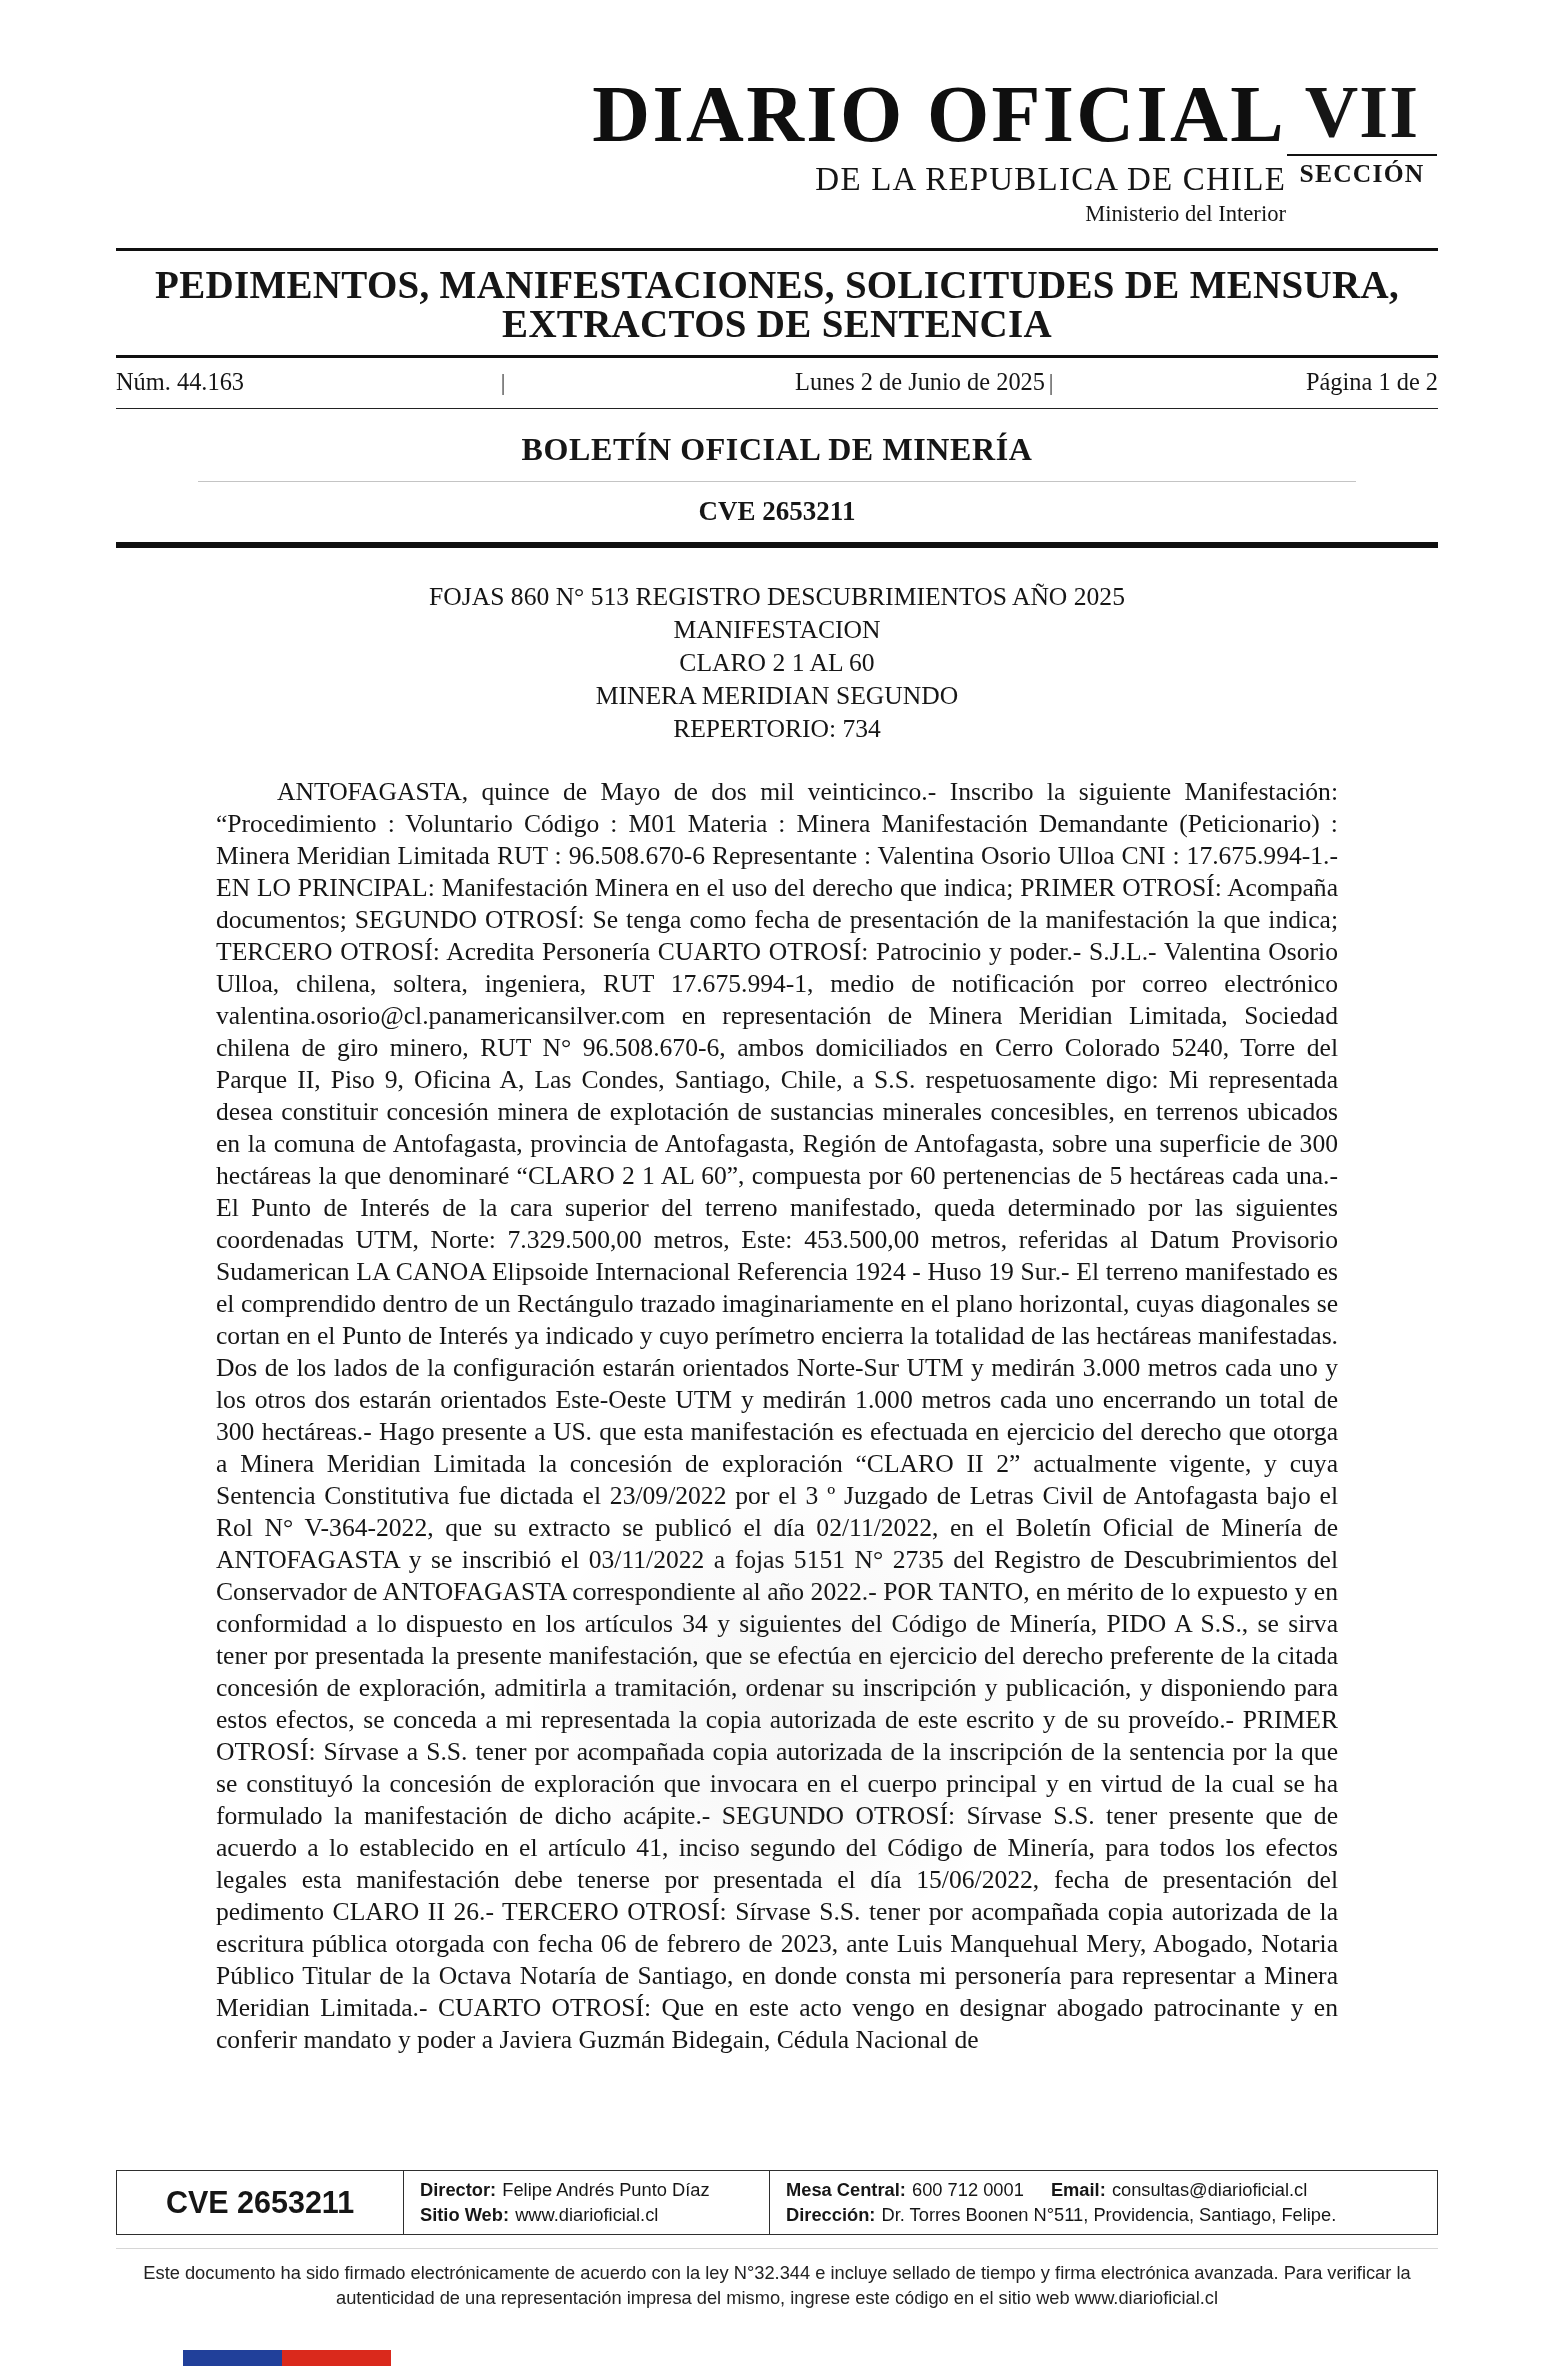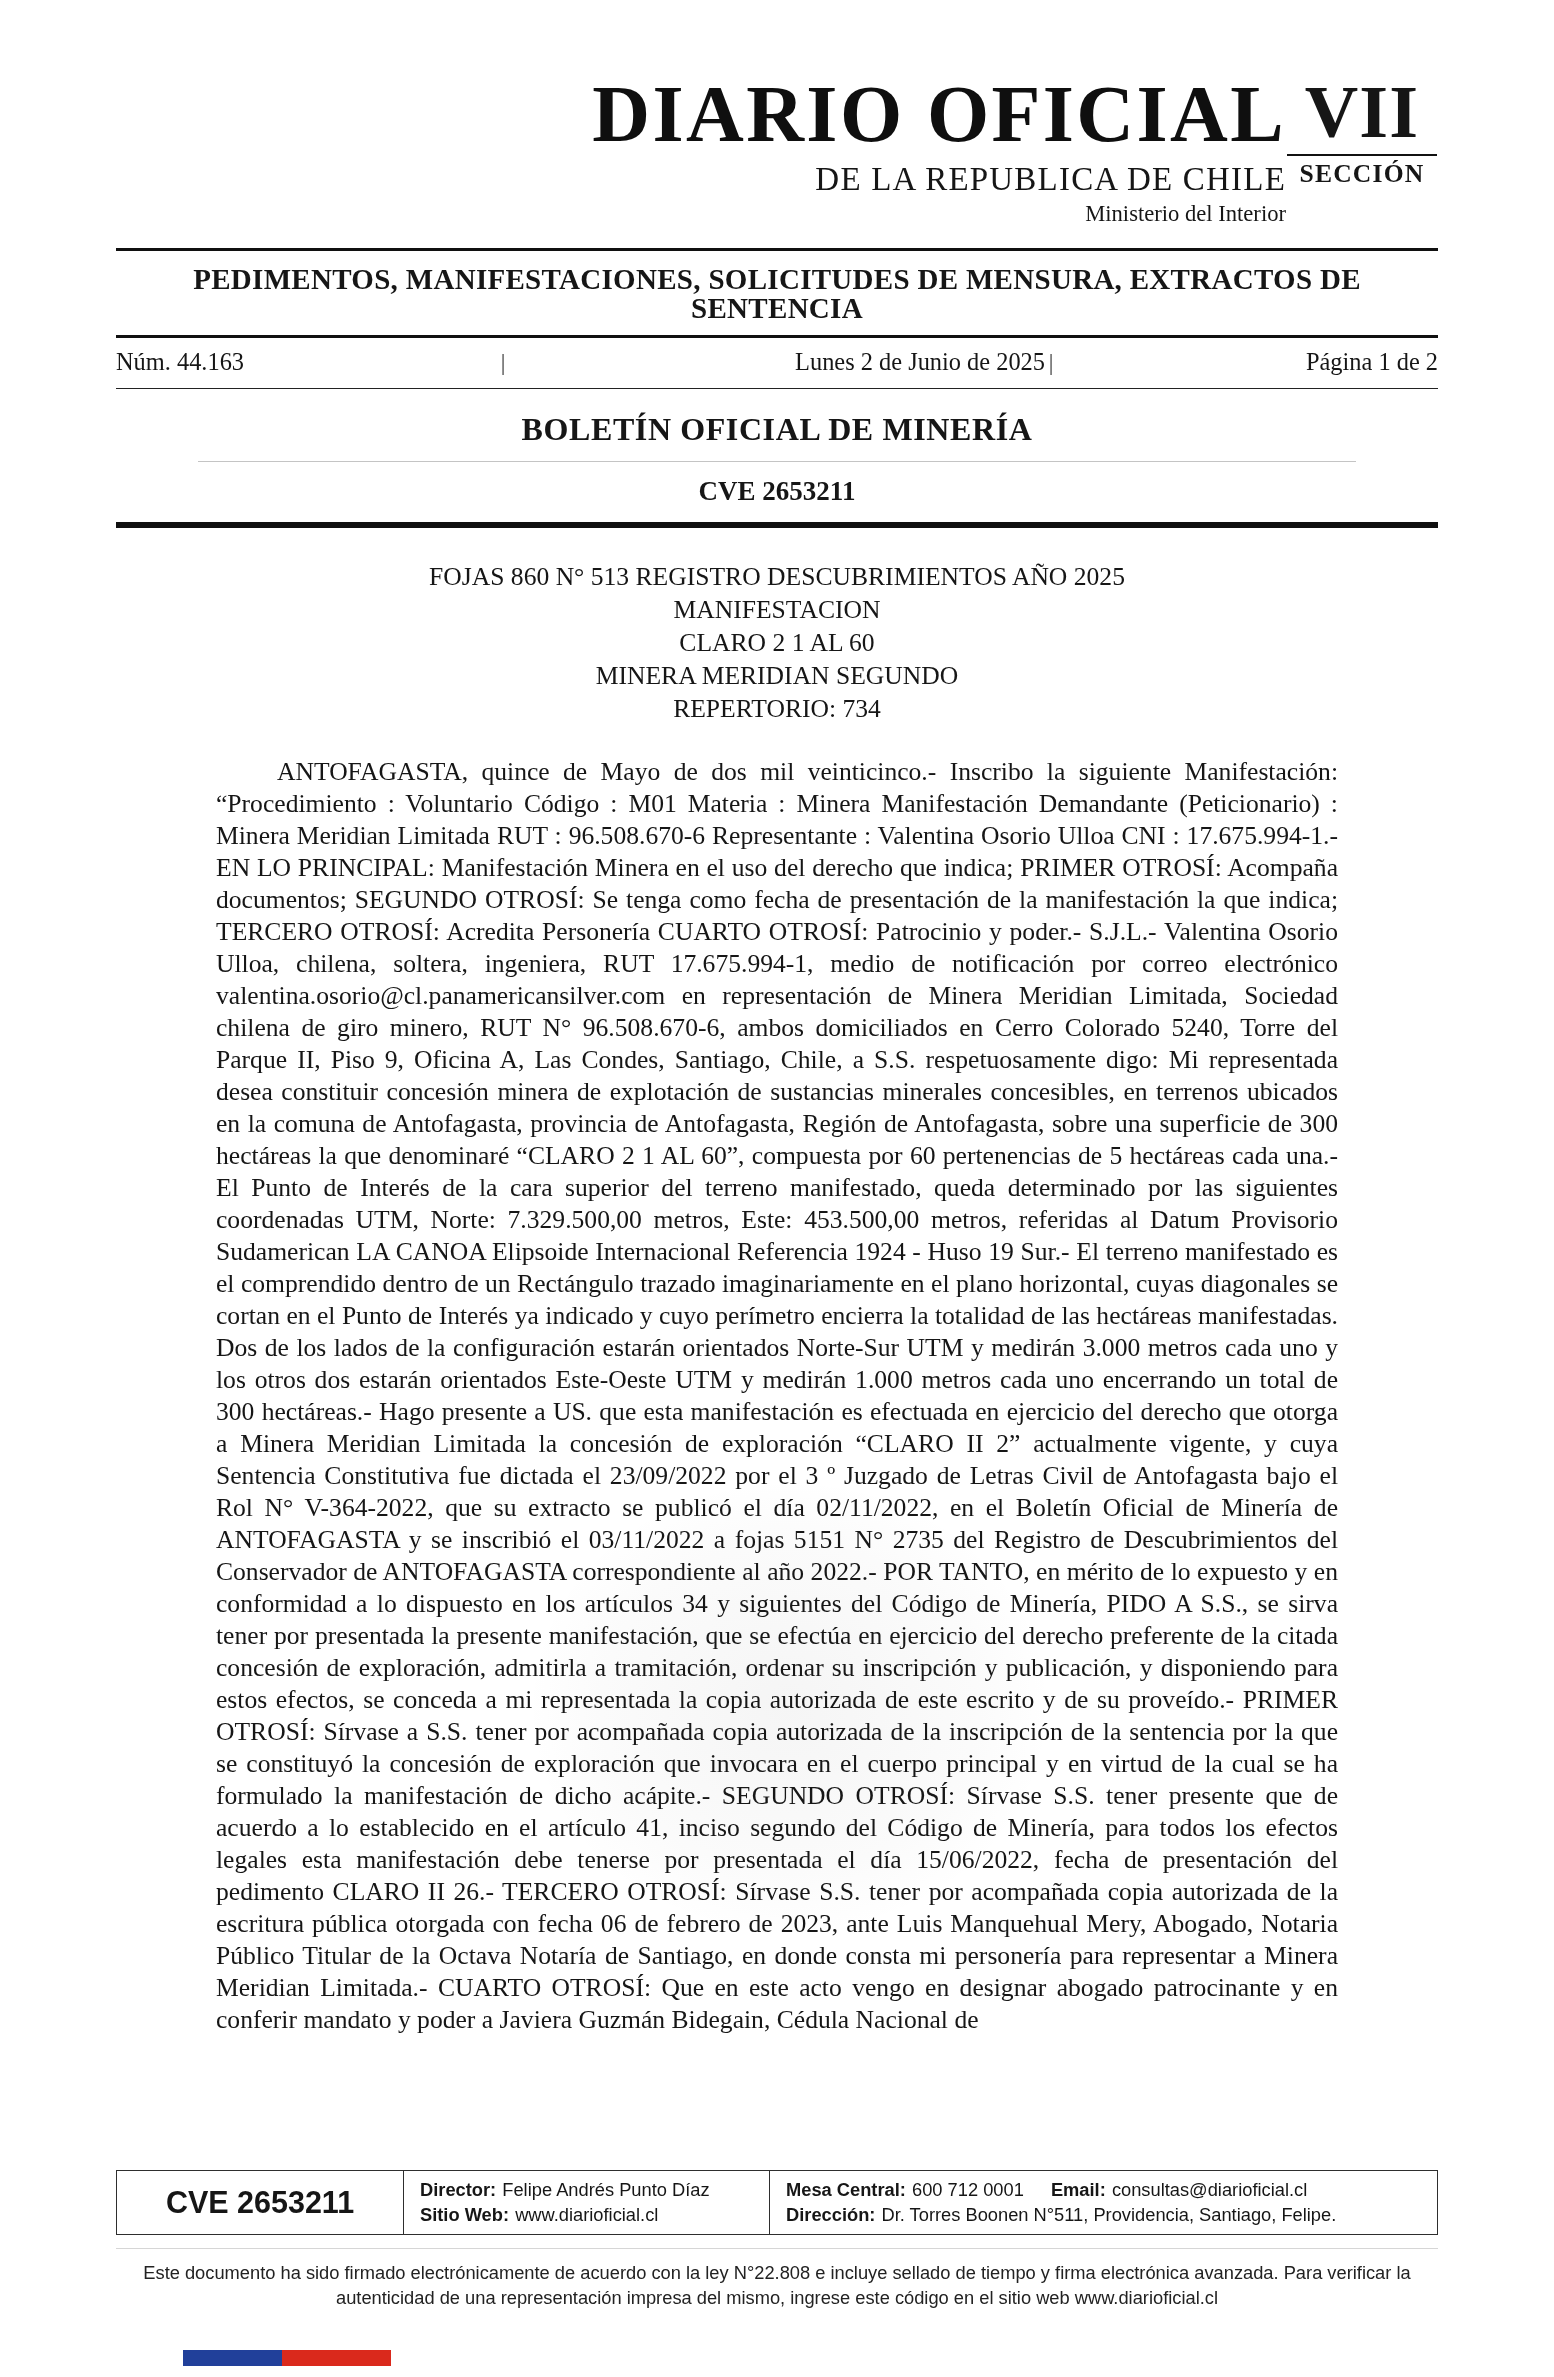--- a/index.html
+++ b/index.html
@@ -36,21 +36,21 @@
   .section-num { font-weight:700; font-size:74px; line-height:1; letter-spacing:1.2px; }
   .section-rule { border-top:2.4px solid #111; margin:4.9px 1.2px 4.9px; }
   .section-label { font-weight:700; font-size:25.6px; line-height:1; letter-spacing:1.2px; }
 
   
   .content { margin:23px 116px 0; }
   .rule-heavy { border-top:3px solid #101010; }
   .rule-thin  { border-top:1.2px solid #222222; }
   .rule-light { border-top:1.2px solid #c4c4c4; width:1158px; margin:0 auto; }
   .banner {
-    font-weight:700; font-size:29px; line-height:1;
+    font-weight:700; font-size:39px; line-height:1;
     text-align:center; padding:13.4px 0 12.2px; letter-spacing:0.3px;
   }
   .meta-row { display:flex; align-items:center; font-size:24.4px; line-height:1; padding:12.2px 0 13.4px; }
   .meta-left  { flex:1; text-align:left; }
   .meta-center{ width:536px; text-align:right; }
   .meta-right { flex:1; text-align:right; }
   .meta-pipe  { color:#333; padding:0 3.7px; font-size:23px; }
   .bulletin-title {
     font-weight:700; font-size:32px; line-height:1; letter-spacing:0.6px;
     text-align:center; margin:24.4px 0 16px;
@@ -158,21 +158,21 @@
           <span class="lbl">Mesa Central:</span><span>600 712 0001</span>
           <span class="lbl lbl-gap">Email:</span><span>consultas@diarioficial.cl</span>
         </div>
         <div>
           <span class="lbl">Dirección:</span><span>Dr. Torres Boonen N°511, Providencia, Santiago, Felipe.</span>
         </div>
       </div>
     </div>
 
     <div class="rule-lighter"></div>
-    <p class="legal">Este documento ha sido firmado electrónicamente de acuerdo con la ley N°22.808 e incluye sellado de tiempo y firma electrónica avanzada. Para verificar la autenticidad de una representación impresa del mismo, ingrese este código en el sitio web www.diarioficial.cl</p>
+    <p class="legal">Este documento ha sido firmado electrónicamente de acuerdo con la ley N°32.344 e incluye sellado de tiempo y firma electrónica avanzada. Para verificar la autenticidad de una representación impresa del mismo, ingrese este código en el sitio web www.diarioficial.cl</p>
 
     <div class="mini-flag">
       <span class="flag-blue"></span><span class="flag-red"></span>
     </div>
   </div>
 
 </div>
 
 
 </body></html>

